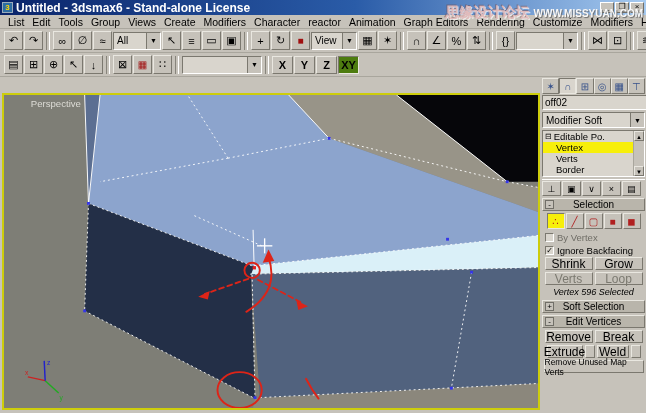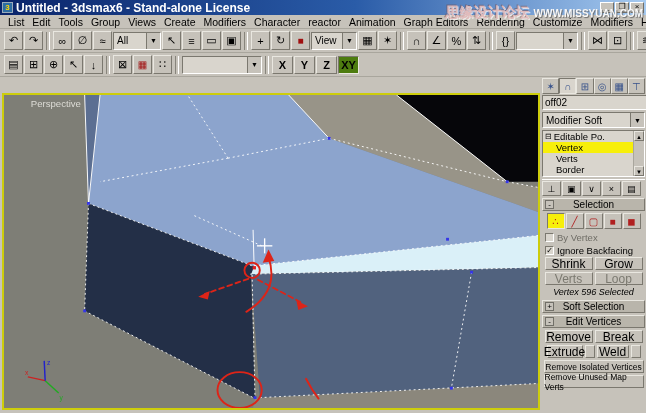--- a/index.html
+++ b/index.html
@@ -360,21 +360,18 @@
         <div class="pbtn w48">Remove</div>
         <div class="pbtn w48">Break</div>
       </div>
       <div class="btnrow">
         <div class="pbtn w36">Extrude</div>
         <div class="pbtn sq"></div>
         <div class="pbtn w32">Weld</div>
         <div class="pbtn sq"></div>
       </div>
       <div class="btnrow">
-        <div class="pbtn w100">Remove Isolated Vertices</div>
-      </div>
-      <div class="btnrow">
         <div class="pbtn w100">Remove Unused Map Verts</div>
       </div>
     </div>
   </div>
 
 </div>
 
 </body></html>

